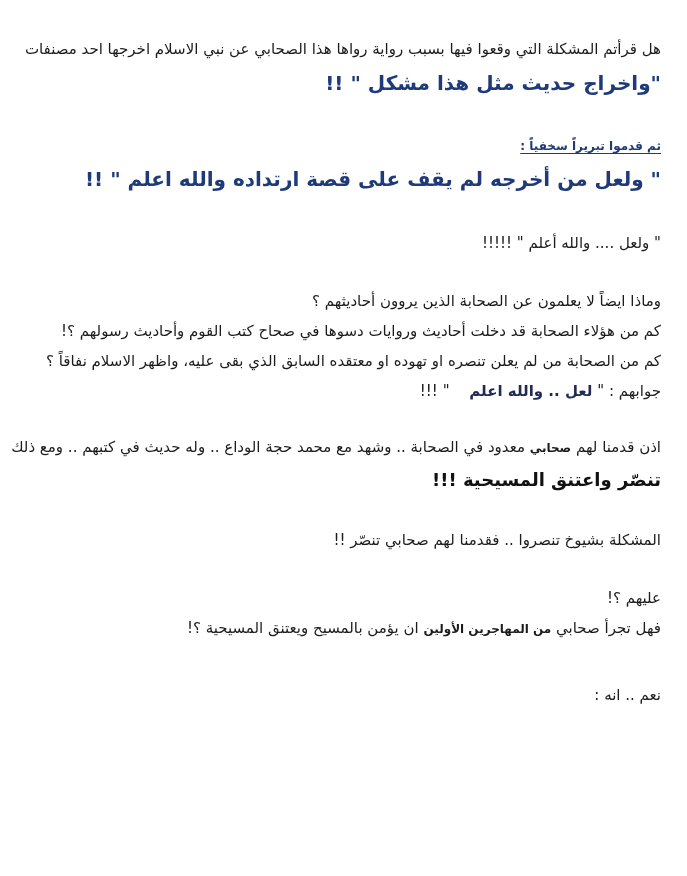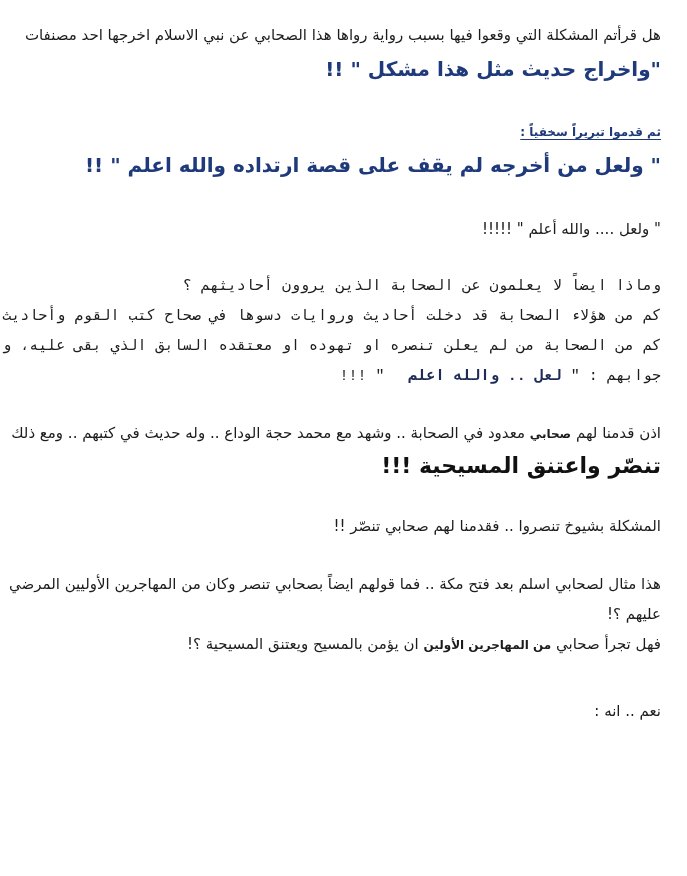--- a/index.html
+++ b/index.html
@@ -10,28 +10,28 @@
   body {
     width: 687px;
     height: 876px;
     overflow: hidden;
     font-family: "DejaVu Sans", sans-serif;
     color: var(--text, #1c1c1c);
   }
   .doc {
     direction: rtl;
     text-align: right;
-    padding: 20px 26px 0 24px;
+    padding: 34px 26px 0 24px;
     box-sizing: border-box;
     width: 605px;
   }
   .para { margin: 0 0 28px 0; }
   .para.p0 { margin-bottom: 30px; }
   .para.p1 { margin-bottom: 30px; }
-  .para.p3 { margin-bottom: 26px; font-family: Liberation Mono, monospace; }
+  .para.p3 { margin-bottom: 26px; }
   .para.p6 { margin-bottom: 36px; }
   .line {
     white-space: nowrap;
     font-size: 15px;
     line-height: 30px;
     font-weight: normal;
   }
   
   .line.navy-lg {
     font-size: 20px;
@@ -43,21 +43,21 @@
   .line.navy-underline {
     font-size: 12px;
     line-height: 28px;
     font-weight: bold;
     color: var(--navy, #1e3a7a);
     text-decoration: underline;
     text-underline-offset: 3px;
   }
   
   .line.bold-black {
-    font-size: 22px;
+    font-size: 18px;
     line-height: 34px;
     font-weight: bold;
     color: #111111;
   }
   
   .run.b { font-weight: bold; font-size: 12px; }
   
   .run.bn { font-weight: bold; color: var(--navy-dark, #1f2a55); margin-left: 15px; }
 </style>
 </head>
@@ -93,21 +93,20 @@
       <span class="run">اذن قدمنا لهم </span><span class="run b">صحابي</span><span class="run"> معدود في الصحابة .. وشهد مع محمد حجة الوداع .. وله حديث في كتبهم .. ومع ذلك</span>
     </div>
     <div class="line bold-black"><span class="run">تنصّر واعتنق المسيحية !!!</span></div>
   </div>
 
   <div class="para p5">
     <div class="line"><span class="run">المشكلة بشيوخ تنصروا .. فقدمنا لهم صحابي تنصّر !!</span></div>
   </div>
 
   <div class="para p6">
-    <div class="line"><span class="run">هذا مثال لصحابي اسلم بعد فتح مكة .. فما قولهم ايضاً بصحابي تنصر وكان من المهاجرين الأوليين المرضي</span></div>
     <div class="line"><span class="run">عليهم ؟!</span></div>
     <div class="line">
       <span class="run">فهل تجرأ صحابي </span><span class="run b">من المهاجرين الأولين</span><span class="run"> ان يؤمن بالمسيح ويعتنق المسيحية ؟!</span>
     </div>
   </div>
 
   <div class="para p7">
     <div class="line"><span class="run">نعم .. انه :</span></div>
   </div>
 

